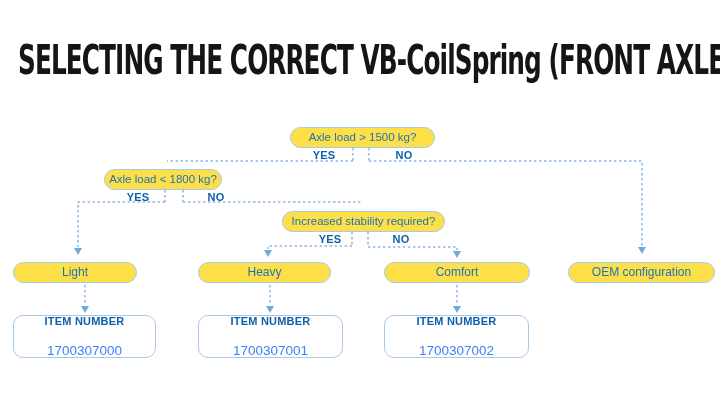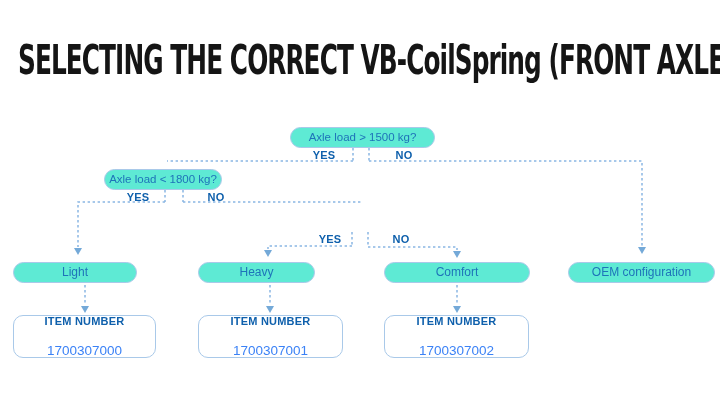--- a/index.html
+++ b/index.html
@@ -16,21 +16,21 @@
     font-weight:800;font-size:40px;line-height:40px;color:#151515;
     letter-spacing:-1.5px;transform:scaleX(0.62);transform-origin:left top;
   }
 
   
   .connectors{position:absolute;left:0;top:0;pointer-events:none;}
 
   
   .pill{
     position:absolute;box-sizing:border-box;height:21px;
-    border:1.4px solid #a9c9e9;border-radius:12px;background:#5eead4;
+    border:1.4px solid #a9c9e9;border-radius:12px;background:#fde047;
     display:flex;align-items:center;justify-content:center;
     color:#1e73b9;font-size:11.5px;line-height:11px;white-space:nowrap;
   }
   .outcome{font-size:12px;}
 
   .yn{
     position:absolute;width:40px;text-align:center;
     color:#0f60ac;font-weight:700;font-size:11px;line-height:12px;
     letter-spacing:0.2px;
   }
@@ -48,21 +48,21 @@
   
   #q1{left:290px;top:127px;width:145px;}
   #q2{left:104px;top:169px;width:118px;}
   #q3{left:282px;top:211px;width:163px;}
 
   #q1yes{left:304px;top:149px;} #q1no{left:384px;top:149px;}
   #q2yes{left:118px;top:191px;} #q2no{left:196px;top:191px;}
   #q3yes{left:310px;top:233px;} #q3no{left:381px;top:233px;}
 
   #out1{left:13px; top:262px;width:124px;}
-  #out2{left:198px;top:262px;width:117px;}
+  #out2{left:198px;top:262px;width:133px;}
   #out3{left:384px;top:262px;width:146px;}
   #out4{left:568px;top:262px;width:147px;}
 
   #item1{left:13px; top:315px;width:143px;}
   #item2{left:198px;top:315px;width:145px;}
   #item3{left:384px;top:315px;width:145px;}
 </style>
 </head>
 <body>
 
@@ -108,20 +108,23 @@
   </div>
   <div class="yn" id="q1yes">YES</div>
   <div class="yn" id="q1no">NO</div>
 
   <div class="pill" id="q2">
     <span>Axle load &lt; 1800 kg?</span>
   </div>
   <div class="yn" id="q2yes">YES</div>
   <div class="yn" id="q2no">NO</div>
 
+  <div class="pill" id="q3">
+    <span>Increased stability required?</span>
+  </div>
   <div class="yn" id="q3yes">YES</div>
   <div class="yn" id="q3no">NO</div>
 
   <div class="pill outcome" id="out1">
     <span>Light</span>
   </div>
   <div class="pill outcome" id="out2">
     <span>Heavy</span>
   </div>
   <div class="pill outcome" id="out3">

